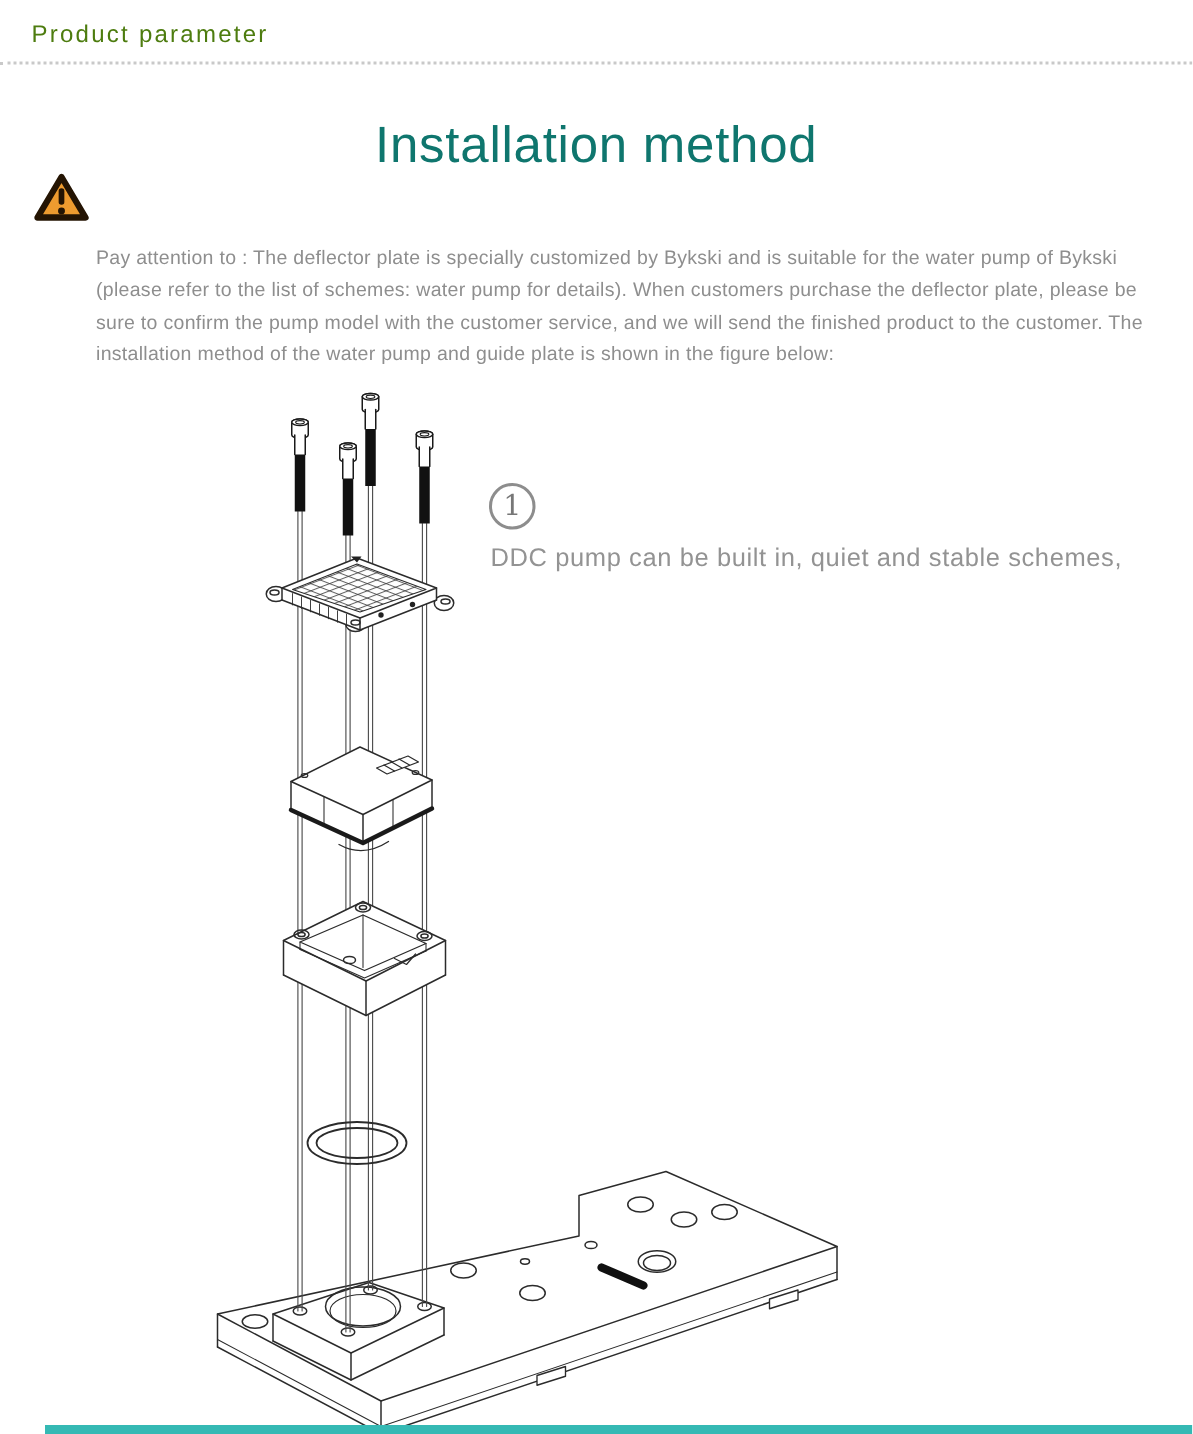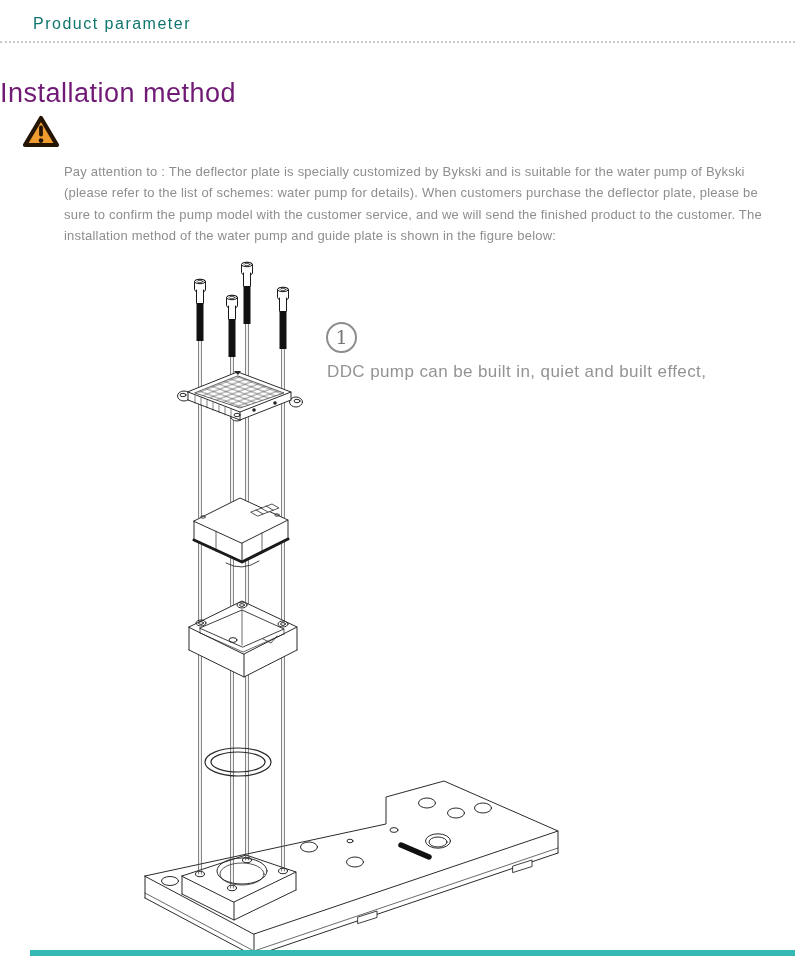--- a/index.html
+++ b/index.html
@@ -1,30 +1,30 @@
 <!DOCTYPE html>
 <html><head>
 <meta charset="utf-8">
 <style>
   html,body{margin:0;padding:0;background:#fff;}
   #page{
     position:relative;width:795px;height:956px;background:#ffffff;
     font-family:"Liberation Sans", sans-serif;overflow:hidden;
   }
   .hdr-title{
-    position:absolute;left:33px;top:15px;font-size:16px;color:#0f766e;
+    position:absolute;left:21px;top:15px;font-size:16px;color:#4d7c0f;
     letter-spacing:1.5px;
   }
   .hdr-rule{
     position:absolute;left:0;top:41px;width:795px;height:0;
     border-top:2px dotted #c9c9c9;
   }
   .sec-title{
-    position:absolute;left:0;top:78px;width:795px;
-    font-size:27px;color:#701a75;letter-spacing:0.5px;
+    position:absolute;left:0;top:78px;width:795px;text-align:center;
+    font-size:34px;color:#0f766e;letter-spacing:0.5px;
   }
   .warn-icon{position:absolute;left:22px;top:115px;}
   .warn-text{
     position:absolute;left:64px;top:118px;width:700px;
     font-size:13px;line-height:21.3px;color:#8e8e8e;letter-spacing:0.2px;margin-top:43px;
   }
   .step-circle{
     position:absolute;left:326px;top:322px;width:27px;height:27px;
     border:2.5px solid #8d8d8d;border-radius:50%;
     text-align:center;line-height:27px;font-size:19px;color:#777;
@@ -53,21 +53,21 @@
   <svg class="warn-icon" width="38" height="34" viewBox="0 0 38 34">
     <polygon points="19,3 35,30 3,30" fill="#ee9b2f" stroke="#241403" stroke-width="4.2" stroke-linejoin="round"></polygon>
     <rect x="17.1" y="10.5" width="3.8" height="11" rx="1.8" fill="#241403"></rect>
     <circle cx="19" cy="25.6" r="2.3" fill="#241403"></circle>
   </svg>
 
   <div class="warn-text">Pay attention to : The deflector plate is specially customized by Bykski and is suitable for the water pump of Bykski (please refer to the list of schemes: water pump for details). When customers purchase the deflector plate, please be sure to confirm the pump model with the customer service, and we will send the finished product to the customer. The installation method of the water pump and guide plate is shown in the figure below:</div>
 
   <div class="step-circle">1</div>
   <div class="step-text">
-    <span>DDC pump can be built in, quiet and built effect,</span><br>
+    <span>DDC pump can be built in, quiet and stable schemes,</span><br>
   </div>
 
   <svg class="diagram" width="430" height="701" viewBox="140 255 430 701" fill="none" stroke-linejoin="round" stroke-linecap="round">
     <defs>
       <pattern id="hA" width="4.5" height="4.5" patternUnits="userSpaceOnUse" patternTransform="rotate(21)">
         <line x1="0" y1="1" x2="4.5" y2="1" stroke="#3c3c3c" stroke-width="0.55"></line>
       </pattern>
       <pattern id="hB" width="4.5" height="4.5" patternUnits="userSpaceOnUse" patternTransform="rotate(-21)">
         <line x1="0" y1="1" x2="4.5" y2="1" stroke="#3c3c3c" stroke-width="0.55"></line>
       </pattern>

